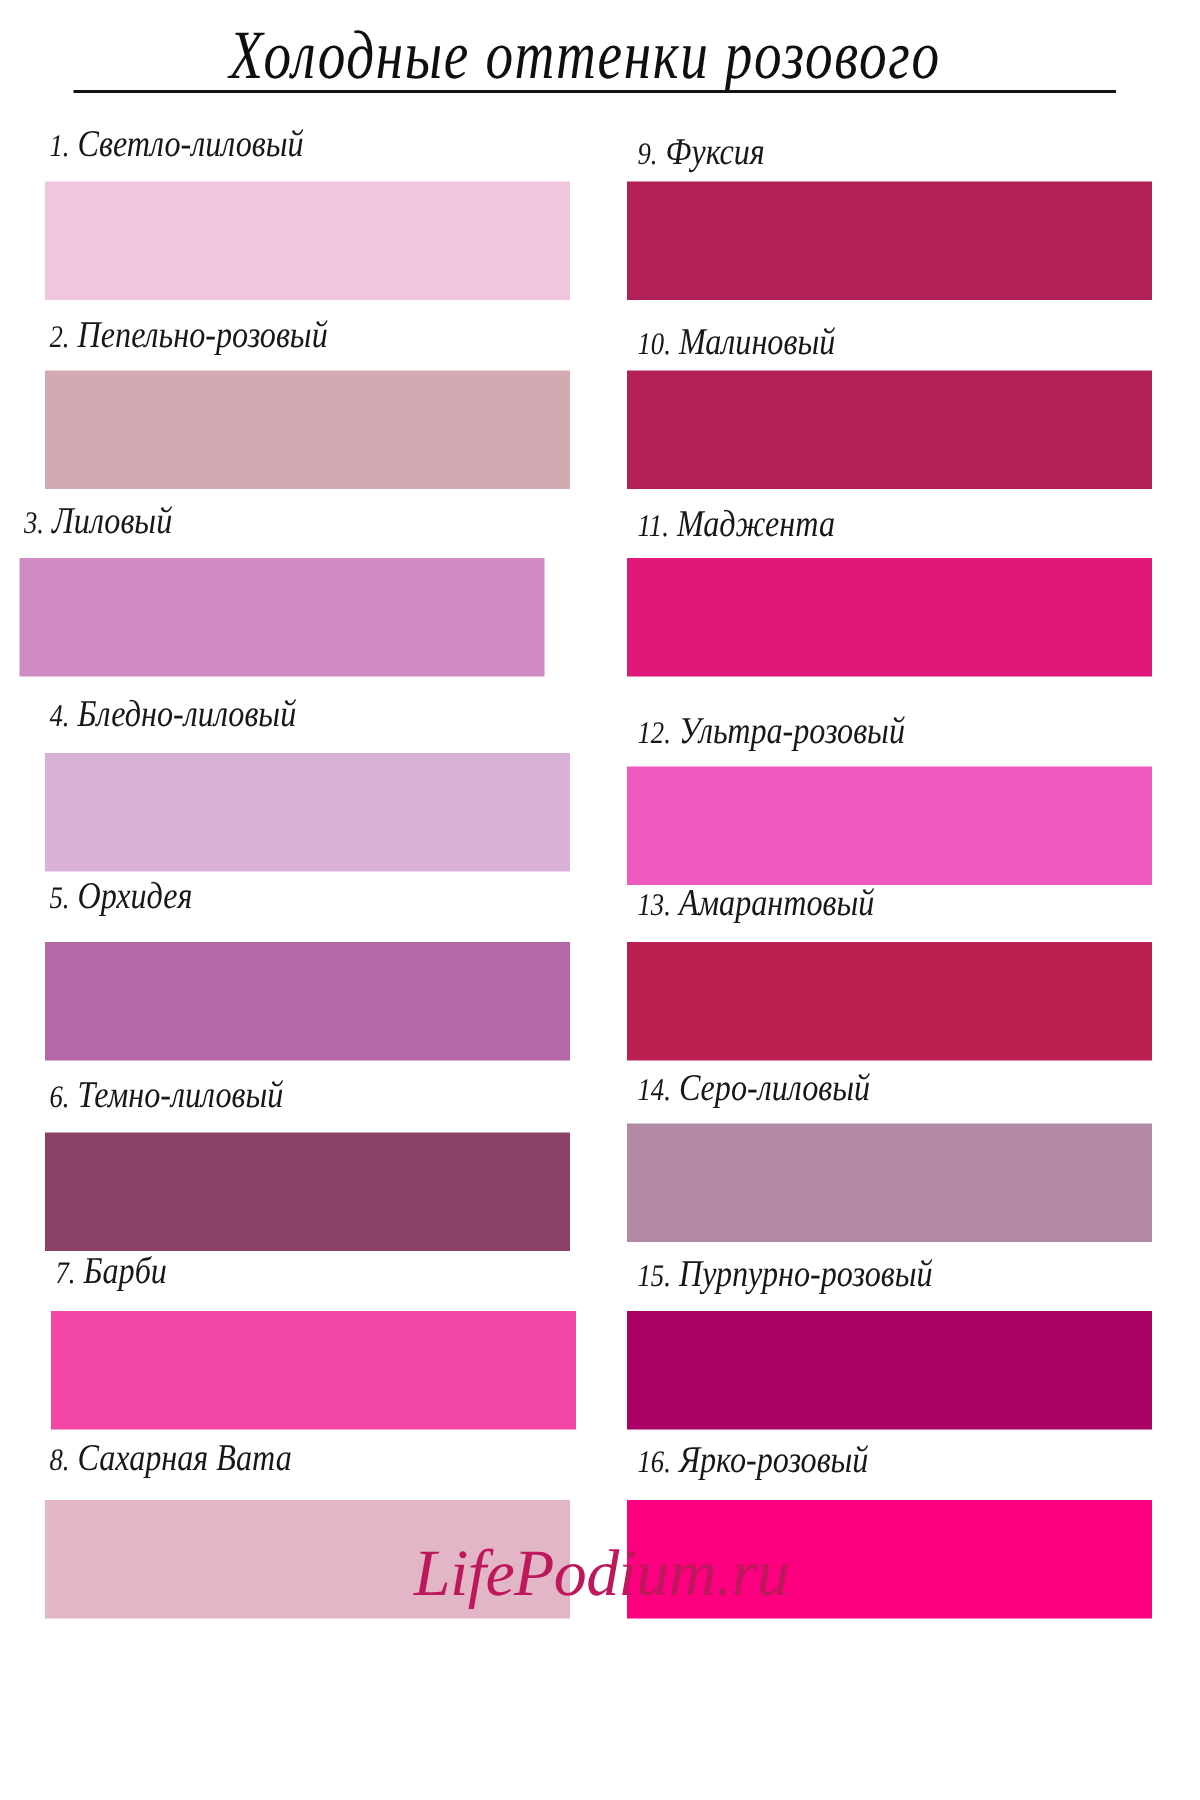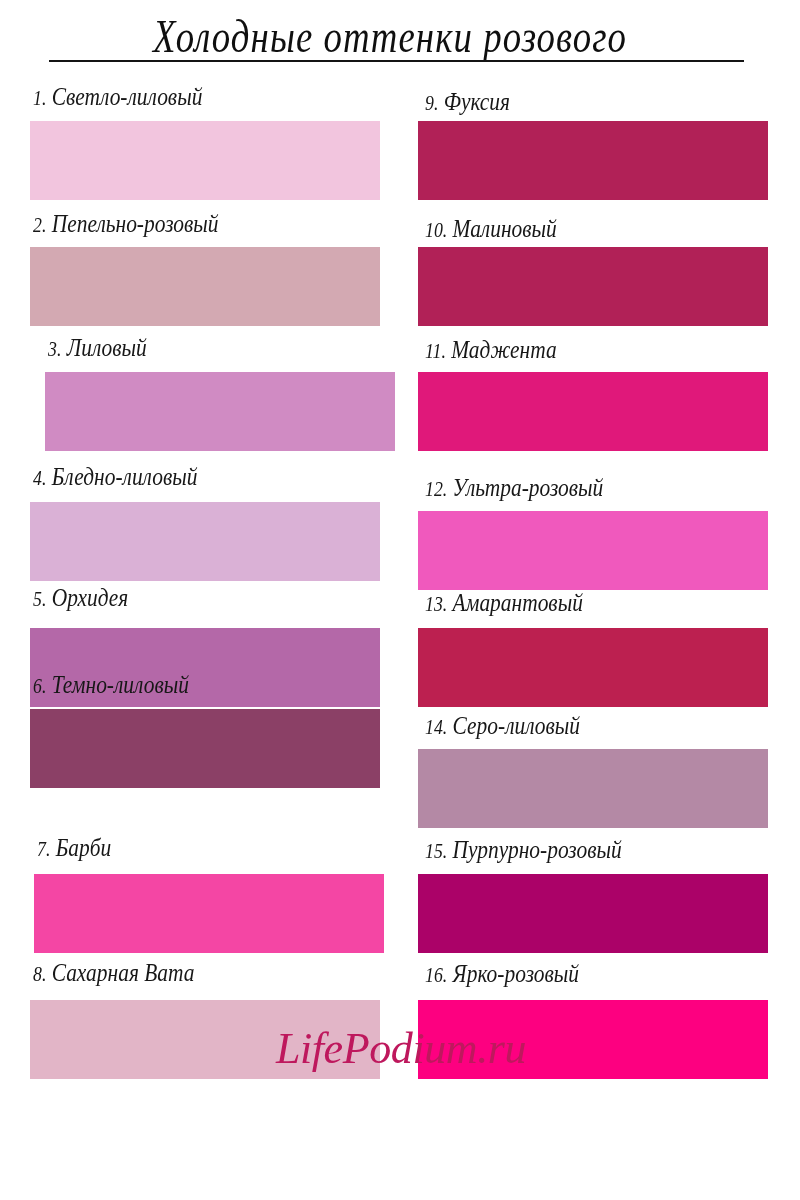--- a/index.html
+++ b/index.html
@@ -33,33 +33,33 @@
   <div class="rule"></div>
   <div id="grid">
       <div class="item" style="left: 30px; top: 120.6px; height: 79px;">
         <div class="swatch" style="top: 0px; background: rgb(242, 197, 222);"></div>
         <div class="label" style="top: -38.4px; left: 2.5px;"><span class="num">1.</span> <span class="nm">Светло-лиловый</span></div>
       </div>
       <div class="item" style="left: 30px; top: 247px; height: 79px;">
         <div class="swatch" style="top: 0px; background: rgb(211, 169, 178);"></div>
         <div class="label" style="top: -37.8px; left: 2.5px;"><span class="num">2.</span> <span class="nm">Пепельно-розовый</span></div>
       </div>
-      <div class="item" style="left: 45px; top: 371.8px; height: 95px;">
+      <div class="item" style="left: 13px; top: 371.8px; height: 95px;">
         <div class="swatch" style="top: 0px; background: rgb(208, 139, 195);"></div>
         <div class="label" style="top: -38.4px; left: 2.5px;"><span class="num">3.</span> <span class="nm">Лиловый</span></div>
       </div>
       <div class="item" style="left: 30px; top: 502.4px; height: 79px;">
         <div class="swatch" style="top: 0px; background: rgb(218, 177, 214);"></div>
         <div class="label" style="top: -40px; left: 2.5px;"><span class="num">4.</span> <span class="nm">Бледно-лиловый</span></div>
       </div>
       <div class="item" style="left: 30px; top: 628.4px; height: 79px;">
         <div class="swatch" style="top: 0px; background: rgb(180, 104, 168);"></div>
         <div class="label" style="top: -45.6px; left: 2.5px;"><span class="num">5.</span> <span class="nm">Орхидея</span></div>
       </div>
-      <div class="item" style="left: 30px; top: 709px; height: 79px;">
+      <div class="item" style="left: 30px; top: 755px; height: 79px;">
         <div class="swatch" style="top: 0px; background: rgb(139, 64, 102);"></div>
         <div class="label" style="top: -38.9px; left: 2.5px;"><span class="num">6.</span> <span class="nm">Темно-лиловый</span></div>
       </div>
       <div class="item" style="left: 34px; top: 874.4px; height: 78px;">
         <div class="swatch" style="top: 0px; background: rgb(244, 70, 164);"></div>
         <div class="label" style="top: -41.6px; left: 2.5px;"><span class="num">7.</span> <span class="nm">Барби</span></div>
       </div>
       <div class="item" style="left: 30px; top: 999.6px; height: 102px;">
         <div class="swatch" style="top: 0px; background: rgb(226, 181, 199);"></div>
         <div class="label" style="top: -41.7px; left: 2.5px;"><span class="num">8.</span> <span class="nm">Сахарная Вата</span></div>

